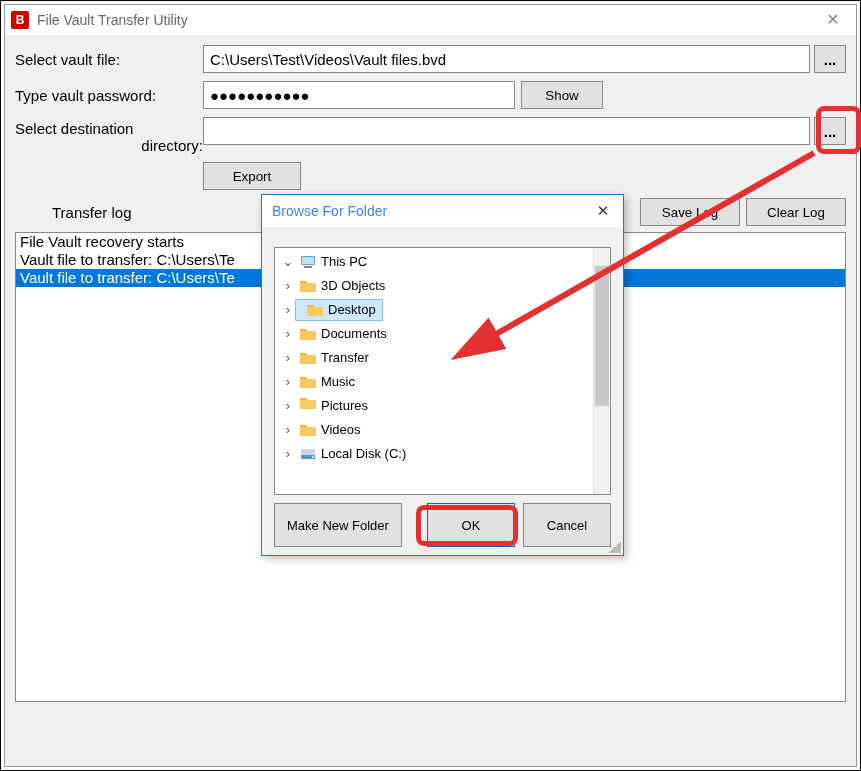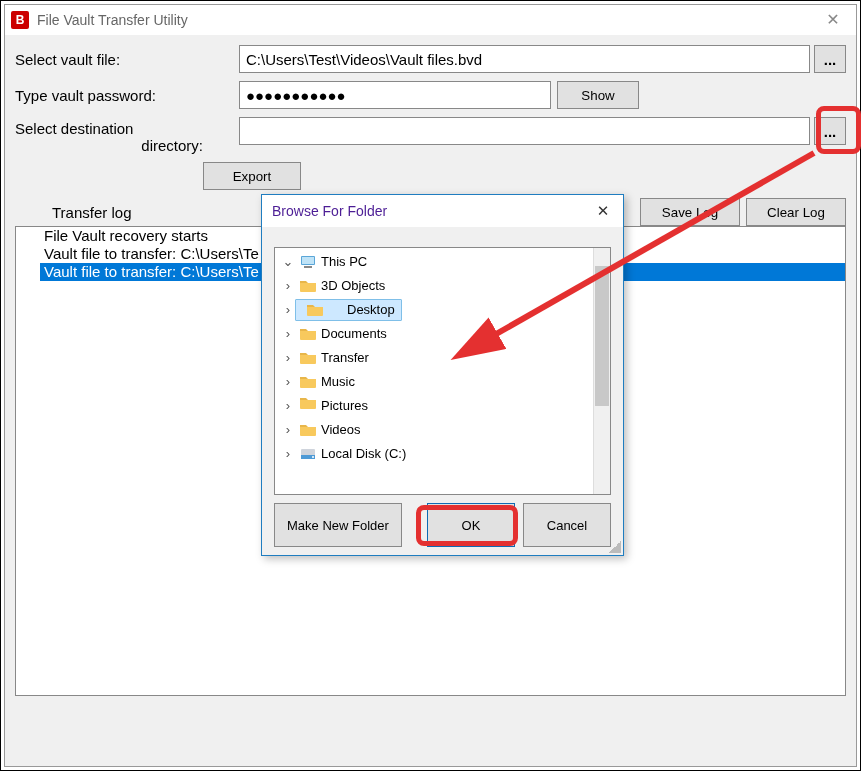--- a/index.html
+++ b/index.html
@@ -74,21 +74,20 @@
   }
   .label-col .line2 { display:block;text-align:right; }
   .input-text {
     flex: 1;
     height: 28px;
     border: 1px solid #888;
     background: #fff;
     padding: 2px 6px;
     font-size: 15px;
     line-height: 22px;
-    margin-left: 36px;
   }
   .browse-btn {
     margin-left: 4px;
     width: 32px;
     height: 28px;
     border: 1px solid #888;
     background: #e1e1e1;
     cursor: pointer;
     display:flex; align-items:center; justify-content:center;
     font-weight: bold;
@@ -117,26 +116,26 @@
     margin-top: 6px;
     margin-left: 37px;
   }
   .log-header .lbl { flex:1; }
   .save-log-btn, .clear-log-btn {
     width: 100px; height: 28px;
     border:1px solid #888; background:#e1e1e1;
     cursor:pointer; margin-left: 6px;
   }
   .log-box {
+    margin-top: 6px;
     border: 1px solid #888;
     background: #fff;
     height: 470px;
     font-size: 15px;
     overflow: hidden;
-    padding-left: 24px;
   }
   .log-line { padding: 0 4px; white-space: nowrap; line-height:18px;}
   .log-line.sel { background:#0078d7; color:#fff; }
   
   .hl {
     position:absolute;
     border: 5px solid #e43030;
     border-radius: 8px;
     pointer-events: none;
   }
@@ -159,21 +158,21 @@
     box-shadow: 3px 3px 8px rgba(0,0,0,.25);
     display:flex; flex-direction:column;
   }
   .dlg .dlg-title {
     height:32px;
     display:flex; align-items:center;
     background:#fff;
     border-bottom: 0;
   }
   .dlg .dlg-title span.t {
-    flex:1; padding-left:10px; font-size:14px; color:#4c1d95;
+    flex:1; padding-left:10px; font-size:14px; color:#3b82f6;
   }
   .dlg .dlg-title .dlg-close {
     width:40px; text-align:center; font-size:15px; cursor:pointer; color:#333;
   }
   .dlg .body {
     flex:1;
     background:#f0f0f0;
     padding: 20px 12px 8px 12px;
     display:flex; flex-direction:column;
     position:relative;
@@ -324,21 +323,21 @@
                   <span class="" style="display:inline-flex;align-items:center;">
                     <svg class="ico" viewBox="0 0 18 18">
                       <path class="folder-tab" d="M1 4h6l2 2h8v1H1z"></path>
                       <path class="folder" d="M1 6h16v8a1 1 0 0 1-1 1H2a1 1 0 0 1-1-1z"></path>
                     </svg>
                     <span class="lbl">3D Objects</span>
                   </span>
                 </div></li>
               <li><div class="row-item" style="display:inline-flex;">
                   <span class="toggle">›</span>
-                  <span class="row-item selected-node" style="display:inline-flex;align-items:center;gap:19px;">
+                  <span class="row-item selected-node" style="display:inline-flex;align-items:center;">
                     <svg class="ico" viewBox="0 0 18 18">
                       <path class="folder-tab" d="M1 4h6l2 2h8v1H1z"></path>
                       <path class="folder" d="M1 6h16v8a1 1 0 0 1-1 1H2a1 1 0 0 1-1-1z"></path>
                     </svg>
                     <span class="lbl">Desktop</span>
                   </span>
                 </div></li>
               <li><div class="row-item" style="display:inline-flex;">
                   <span class="toggle">›</span>
                   <span class="" style="display:inline-flex;align-items:center;">

